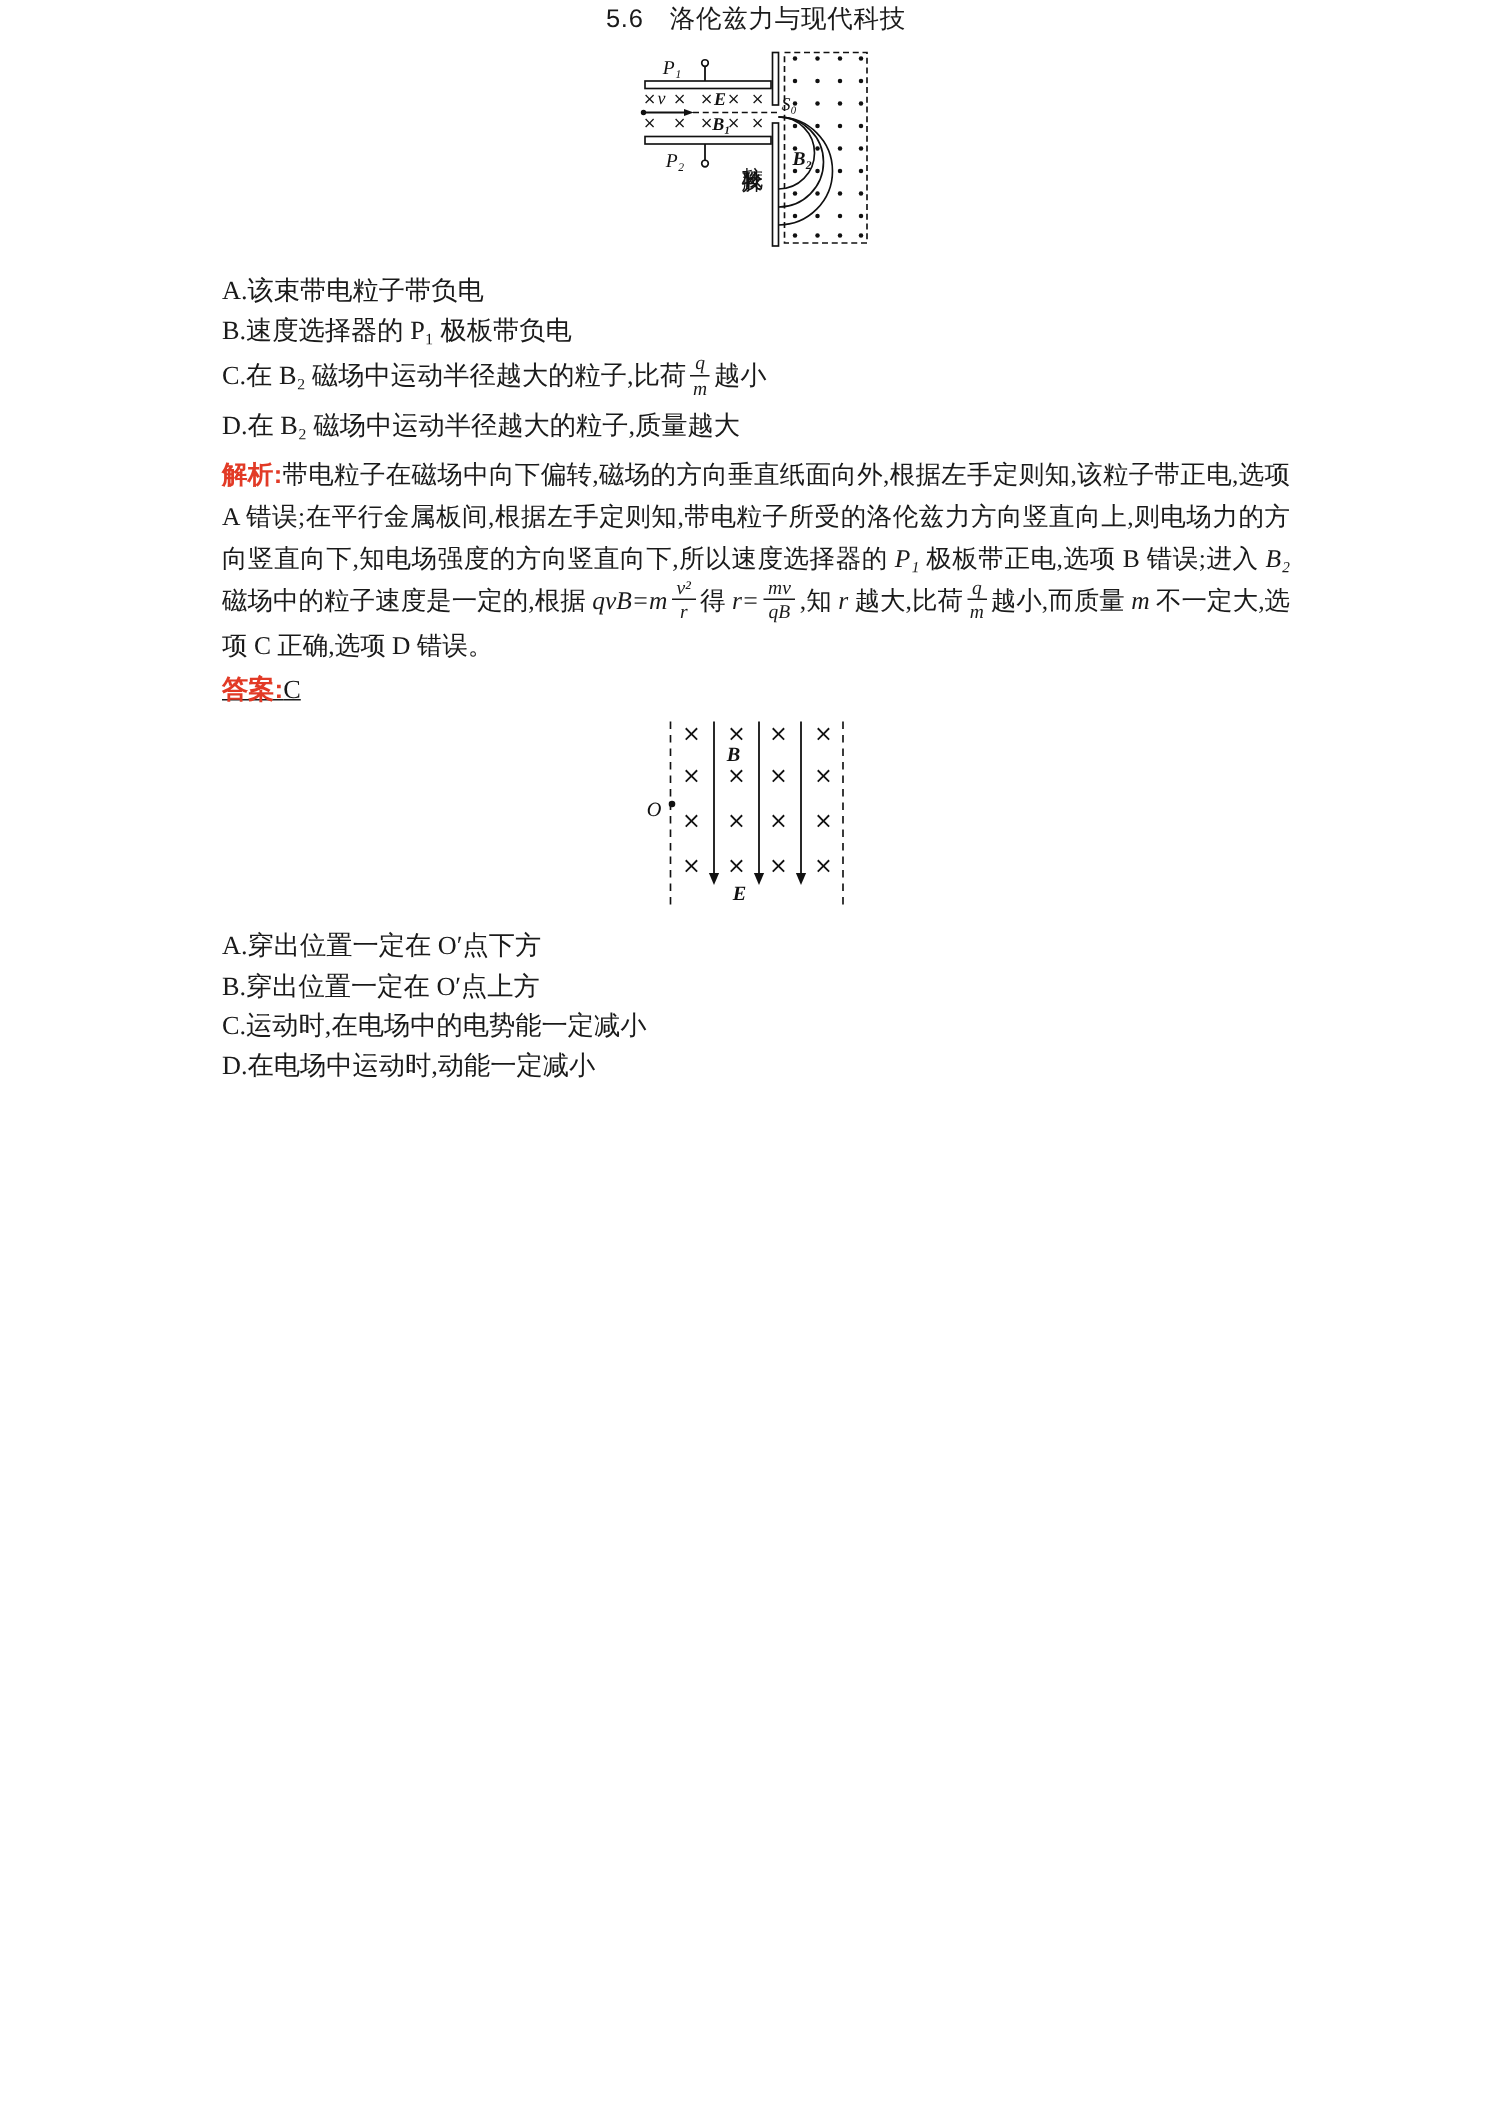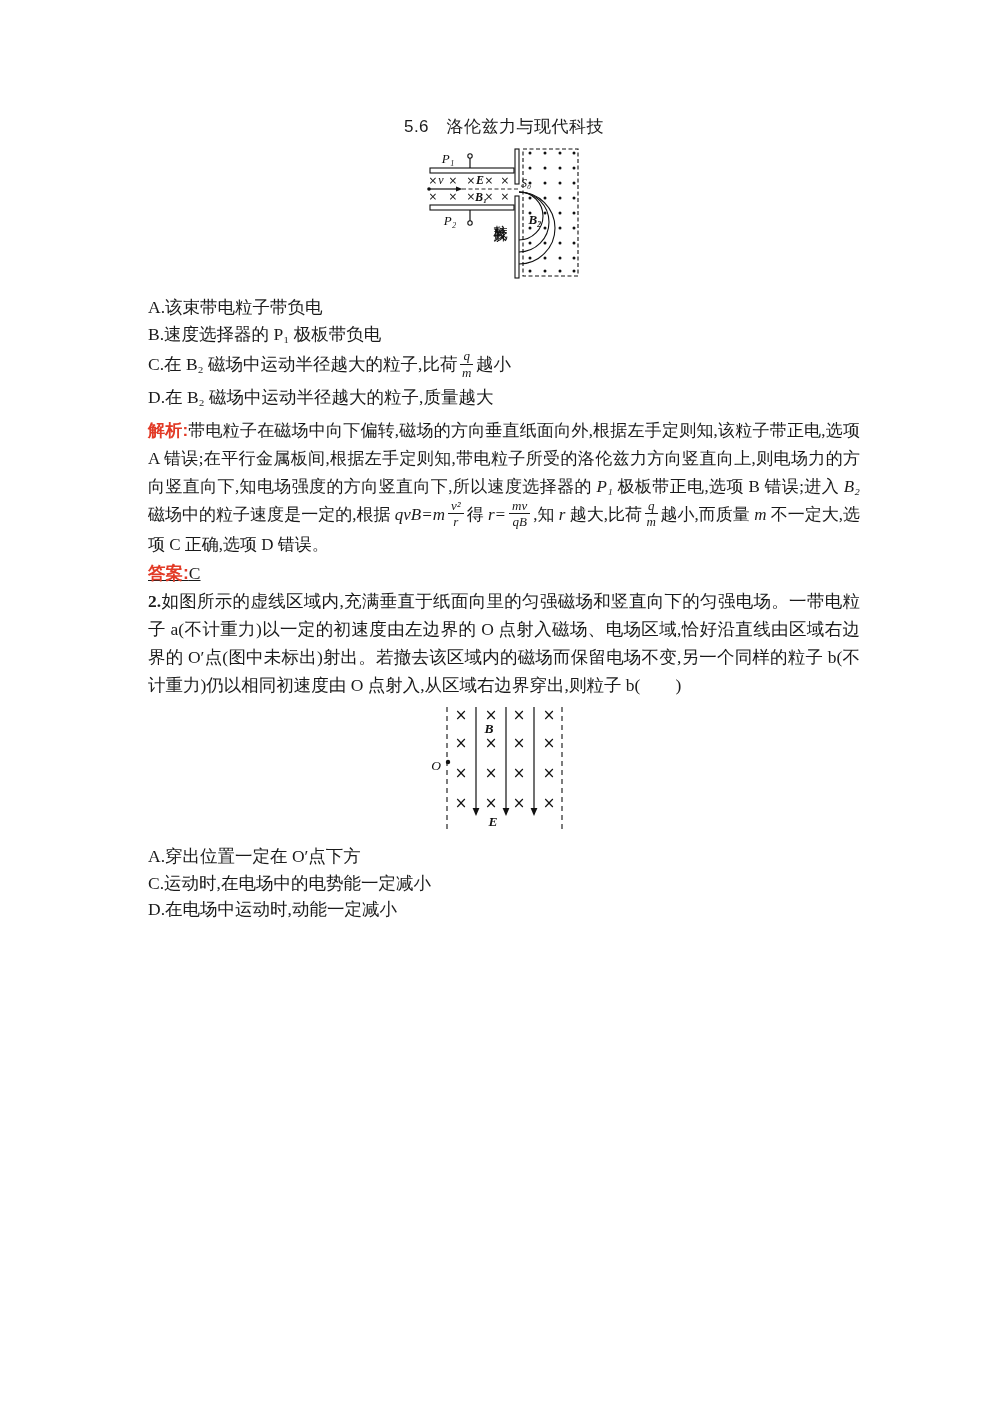--- a/index.html
+++ b/index.html
@@ -6,21 +6,21 @@
   html,body { background:#ffffff; }
   body {
     width:1000px; height:1414px; position:relative;
     font-family:"Liberation Serif","DejaVu Serif",serif;
     color:#1a1a1a;
     -webkit-font-smoothing:antialiased;
   }
   .content { position:absolute; left:148px; top:0; width:712px; }
 
   .doc-title {
-    padding-top:114px; text-align:center;
+    text-align:center;
     font-family:"Liberation Sans","DejaVu Sans",sans-serif;
     font-size:17px; line-height:26px; letter-spacing:0.5px;
   }
   .section-heading {
     margin-top:17px;
     font-family:"Liberation Sans","DejaVu Sans",sans-serif;
     font-weight:bold; font-size:21.5px; line-height:29px;
   }
   .stem { margin-top:13px; font-size:17.5px; line-height:28px; text-align:justify; }
   .stem2 { margin-top:0; }
@@ -168,21 +168,20 @@
 
   <div class="opt">A.该束带电粒子带负电</div>
   <div class="opt">B.速度选择器的 P₁ 极板带负电</div>
   <div class="opt opt-tall"><span>C.在 B₂ 磁场中运动半径越大的粒子,比荷</span><span class="frac"><span class="num">q</span><span class="den">m</span></span><span>越小</span></div>
   <div class="opt">D.在 B₂ 磁场中运动半径越大的粒子,质量越大</div>
 
   <p class="analysis"><span class="label-red">解析:</span><span>带电粒子在磁场中向下偏转,磁场的方向垂直纸面向外,根据左手定则知,该粒子带正电,选项 A 错误;在平行金属板间,根据左手定则知,带电粒子所受的洛伦兹力方向竖直向上,则电场力的方向竖直向下,知电场强度的方向竖直向下,所以速度选择器的 </span><span class="var">P₁</span><span> 极板带正电,选项 B 错误;进入 </span><span class="var">B₂</span><span> 磁场中的粒子速度是一定的,根据 </span><span class="var">qvB=m</span><span class="frac"><span class="num">v²</span><span class="den">r</span></span><span>得 </span><span class="var">r=</span><span class="frac"><span class="num">mv</span><span class="den">qB</span></span><span>,知 </span><span class="var">r</span><span> 越大,比荷</span><span class="frac"><span class="num">q</span><span class="den">m</span></span><span>越小,而质量 </span><span class="var">m</span><span> 不一定大,选项 C 正确,选项 D 错误。</span></p>
 
   <p class="answer-line"><span class="label-red">答案:</span><span>C</span></p>
 
-  <p class="stem stem2"><b class="qnum">2.</b><span>如图所示的虚线区域内,充满垂直于纸面向里的匀强磁场和竖直向下的匀强电场。一带电粒子 a(不计重力)以一定的初速度由左边界的 O 点射入磁场、电场区域,恰好沿直线由区域右边界的 O′点(图中未标出)射出。若撤去该区域内的磁场而保留电场不变,另一个同样的粒子 b(不计重力)仍以相同初速度由 O 点射入,从区域右边界穿出,则粒子 b(　　)</span></p>
 
   <div class="fig">
     <div class="figwrap">
       <svg width="150" height="130" viewBox="0 0 150 130">
 
         <line x1="18" y1="2" x2="18" y2="127" class="dash-bound"></line>
         <line x1="133" y1="2" x2="133" y2="127" class="dash-bound"></line>
 
         <g class="crossg">
             <text x="32" y="15" font-size="15">×</text>
@@ -212,16 +211,17 @@
 
         <circle cx="19" cy="57" r="2.2" fill="#111"></circle>
         <text x="7" y="65" text-anchor="middle" font-size="13.5" class="lbl">O</text>
         <text x="60" y="28" text-anchor="middle" font-size="13.5" class="lbl bold">B</text>
         <text x="64" y="121" text-anchor="middle" font-size="13.5" class="lbl bold">E</text>
       </svg>
     </div>
   </div>
 
   <div class="opt">A.穿出位置一定在 O′点下方</div>
+  <div class="opt">B.穿出位置一定在 O′点上方</div>
   <div class="opt">C.运动时,在电场中的电势能一定减小</div>
   <div class="opt">D.在电场中运动时,动能一定减小</div>
 
 </div>
 
 </body></html>

